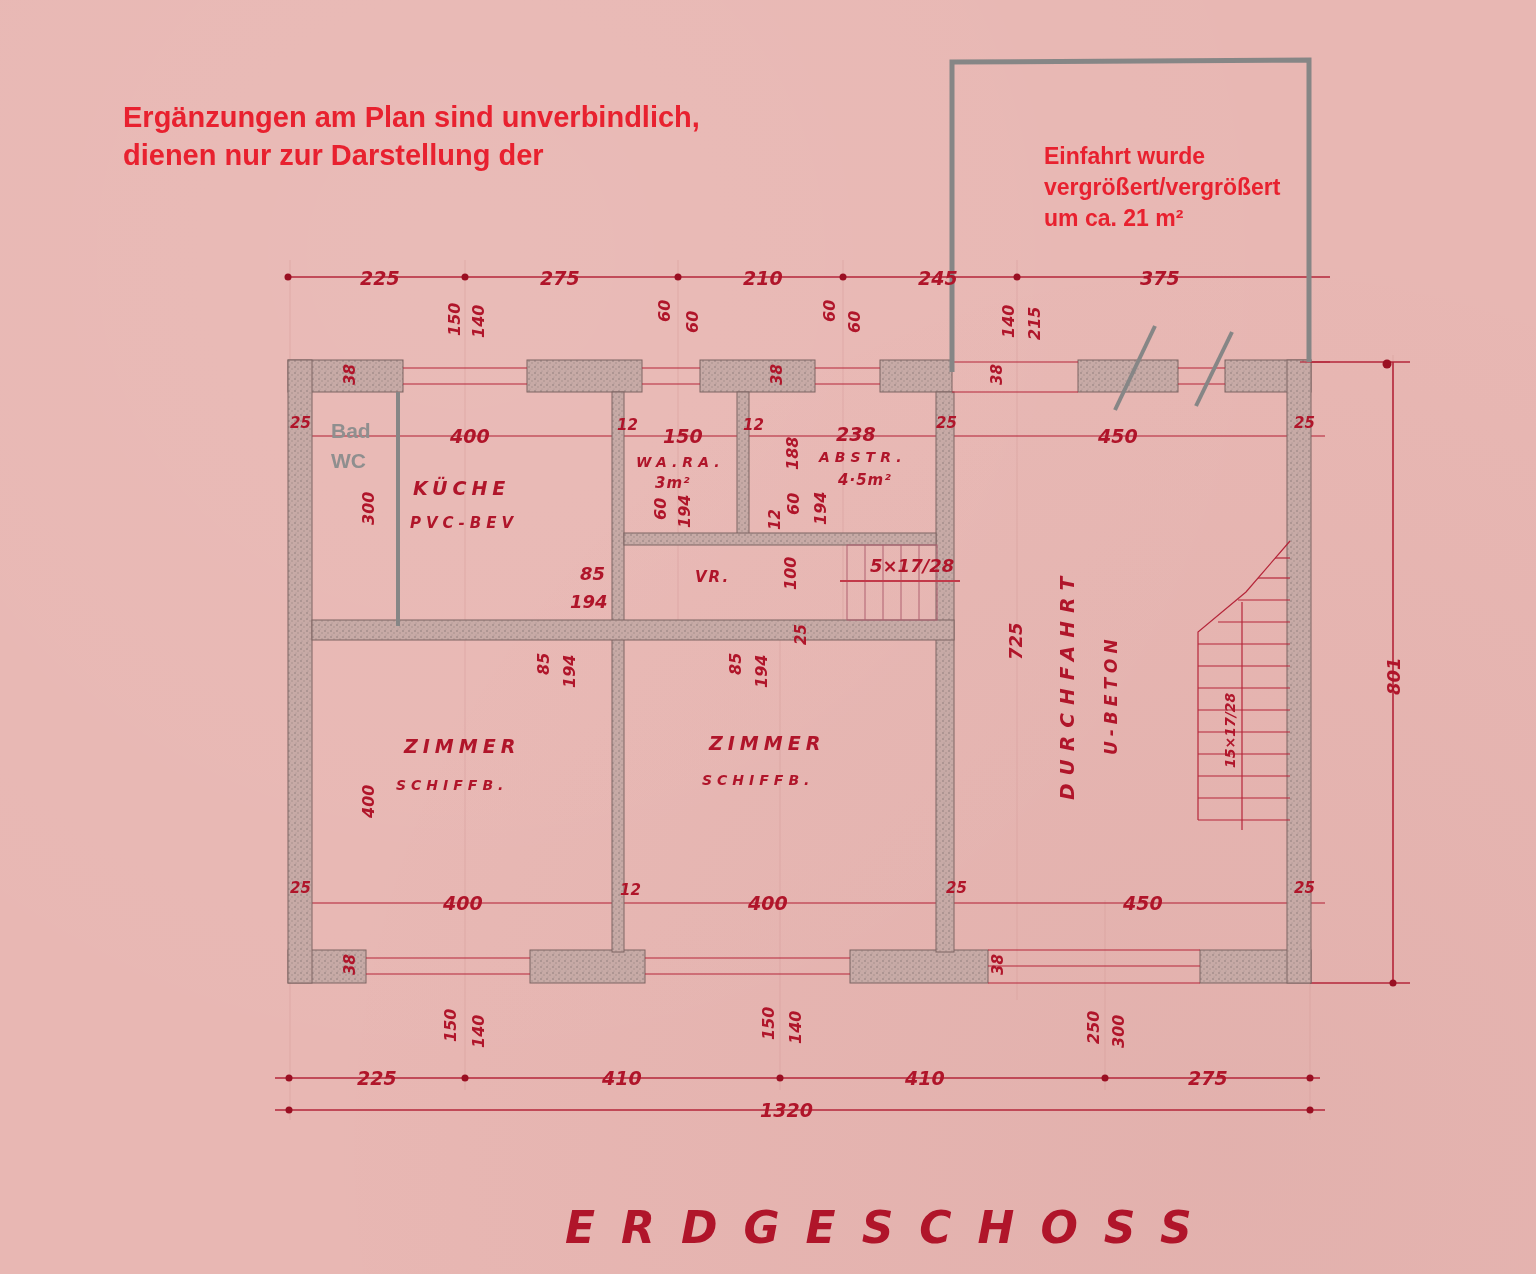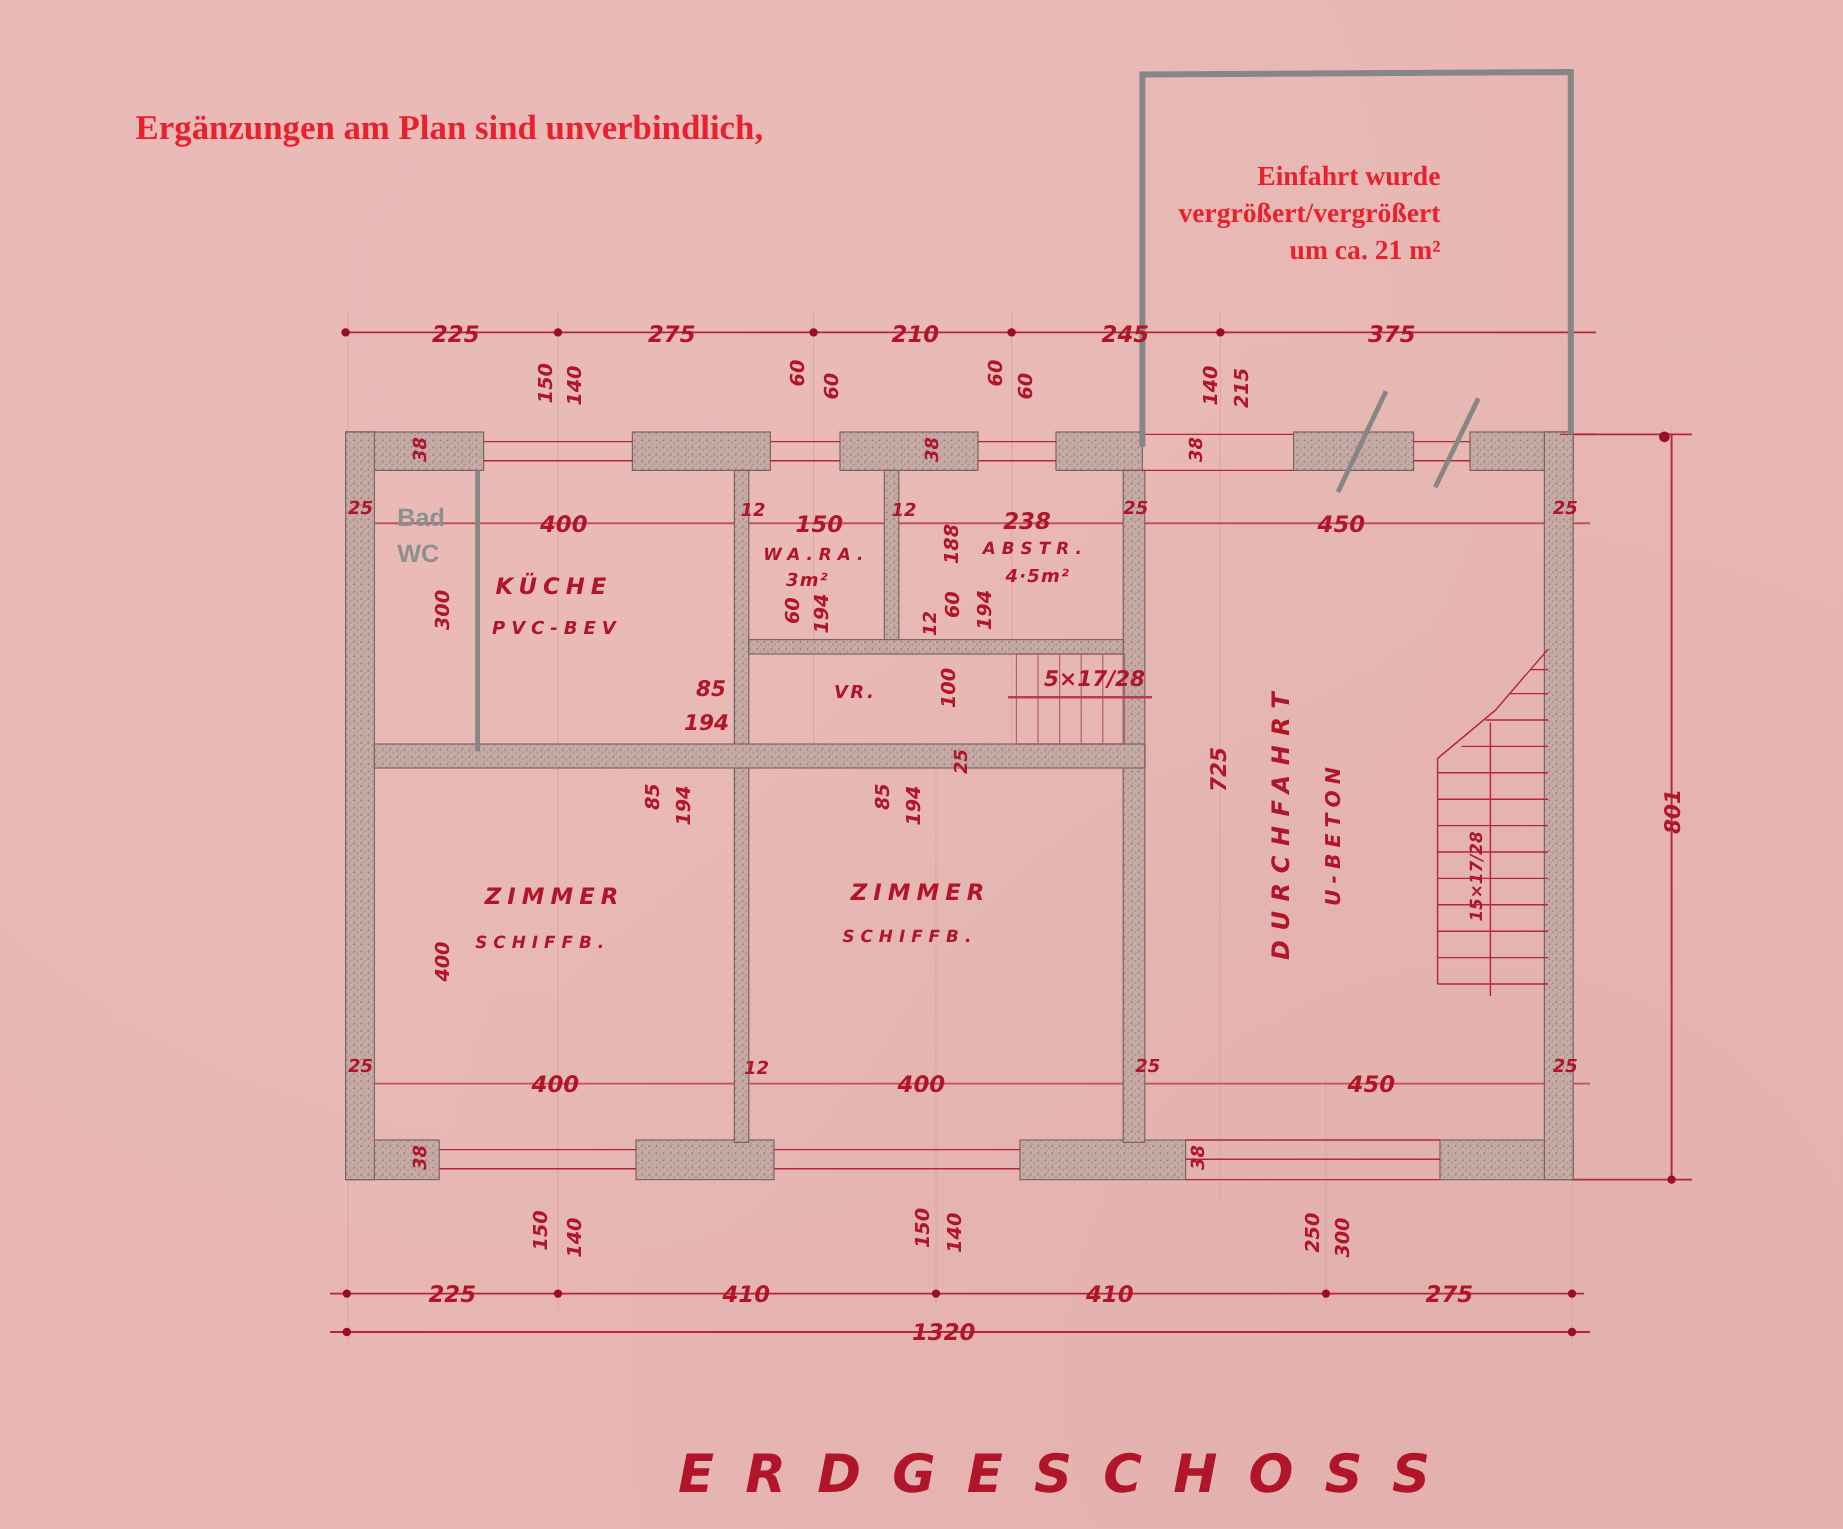--- a/index.html
+++ b/index.html
@@ -12,46 +12,47 @@
   .paper {
     position: absolute; inset: 0;
     background:
       radial-gradient(circle at 30% 20%, rgba(255,255,255,0.06), transparent 60%),
       radial-gradient(circle at 80% 90%, rgba(120,60,60,0.05), transparent 55%),
       #e8b7b3;
   }
   .note {
     position: absolute;
     color: #e8212f;
-    font-family: Liberation Serif, serif;
+    font-family: Liberation Sans, sans-serif;
     font-weight: bold;
     line-height: 1.2;
-    margin: 6px;
+    margin: 16px;
   }
   .note-main { left: 107px; top: 82px; font-size: 29px; line-height: 38px; }
   .note-main span, .note-ext span { display: block; white-space: nowrap; }
-  .note-ext { left: 976px; top: 125px; font-size: 23px; line-height: 31px; font-weight: bold; text-align: right; }
+  .note-ext { left: 1028px; top: 125px; font-size: 23px; line-height: 31px; font-weight: bold; }
   .hand {
     font-family: "DejaVu Sans", sans-serif;
     font-style: italic; font-weight: bold;
     fill: #b0152a;
   }
   .grey-label {
     font-family: "Liberation Sans", sans-serif; font-weight: bold;
     fill: #8f8f8f;
   }
   svg#plan { position: absolute; left: 0; top: 0; }
 </style>
 </head>
 <body>
 
 <div class="paper"></div>
 
 <p class="note note-main">
   <span>Ergänzungen am Plan sind unverbindlich,</span>
+  <span>dienen nur zur Darstellung der</span>
 </p>
 
 <p class="note note-ext">
   <span>Einfahrt wurde</span>
   <span>vergrößert/vergrößert</span>
   <span>um ca. 21 m²</span>
 </p>
 
 <svg id="plan" width="1536" height="1274" viewBox="0 0 1536 1274" xmlns="http://www.w3.org/2000/svg">
   <defs>

